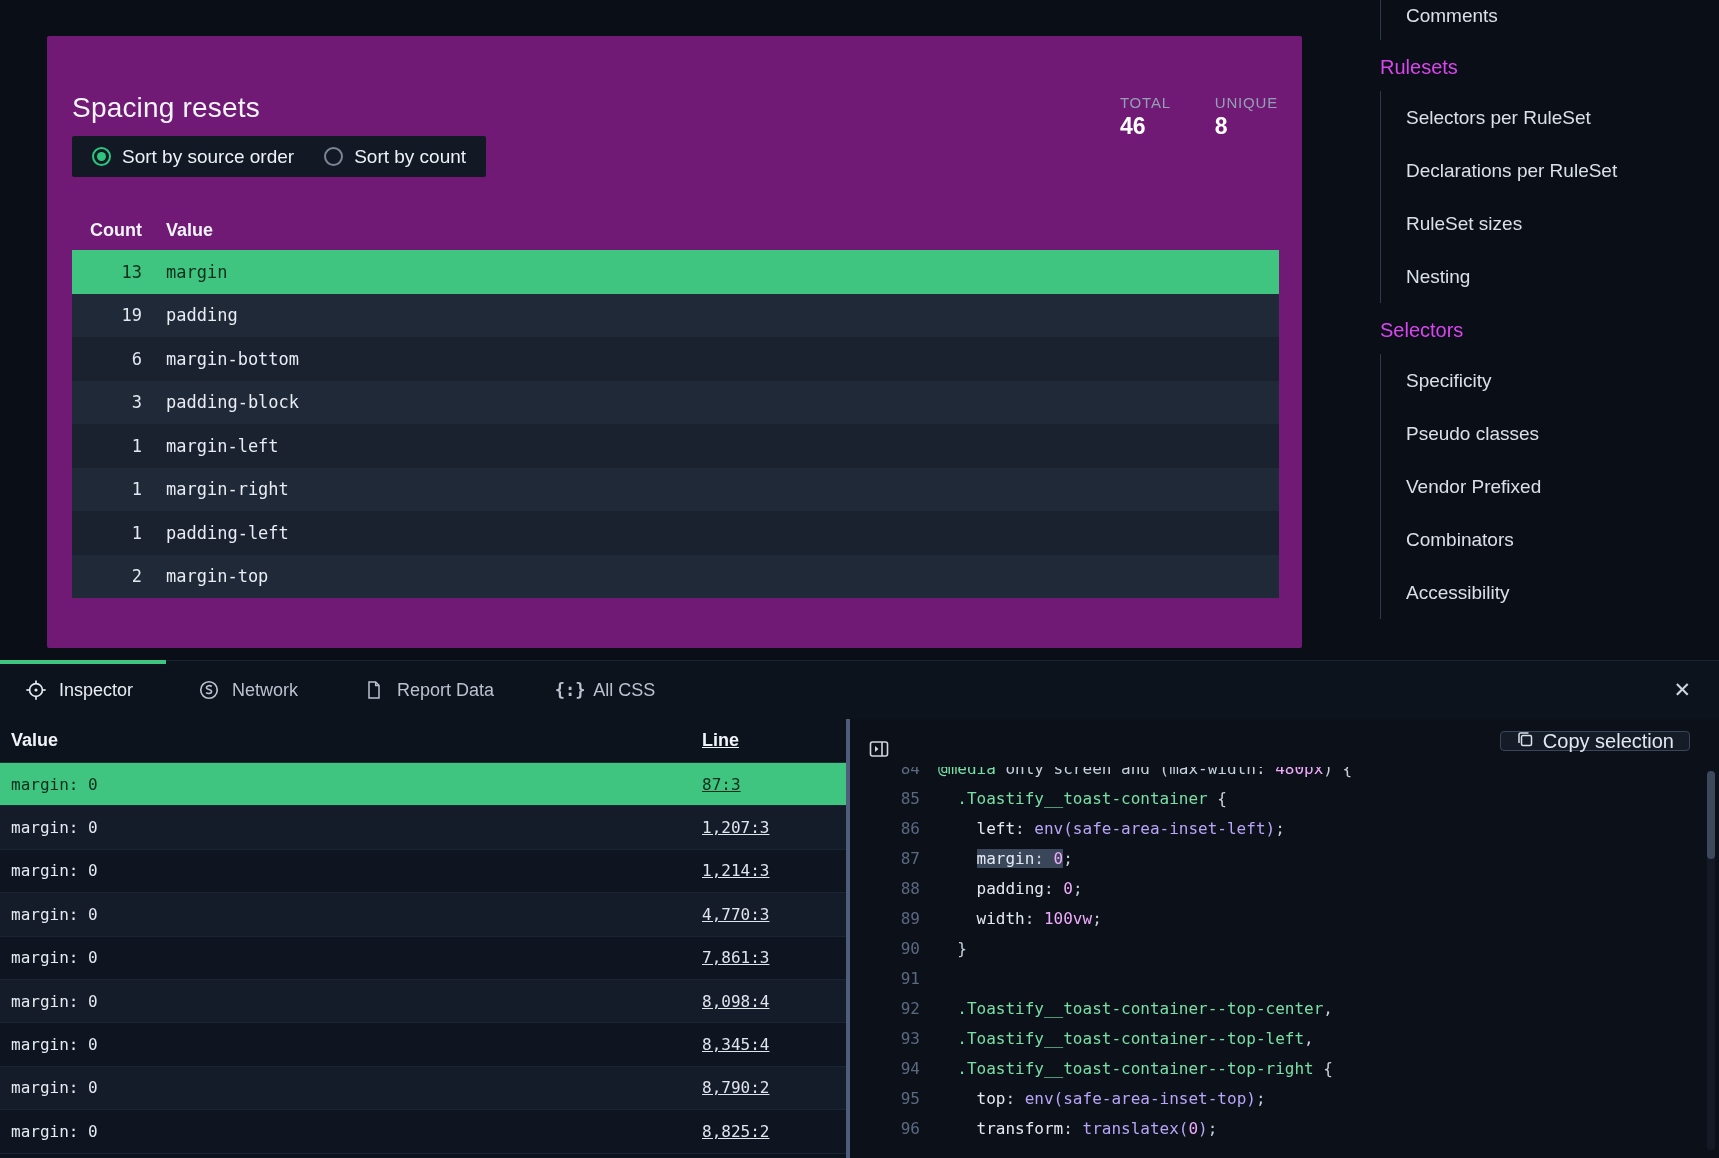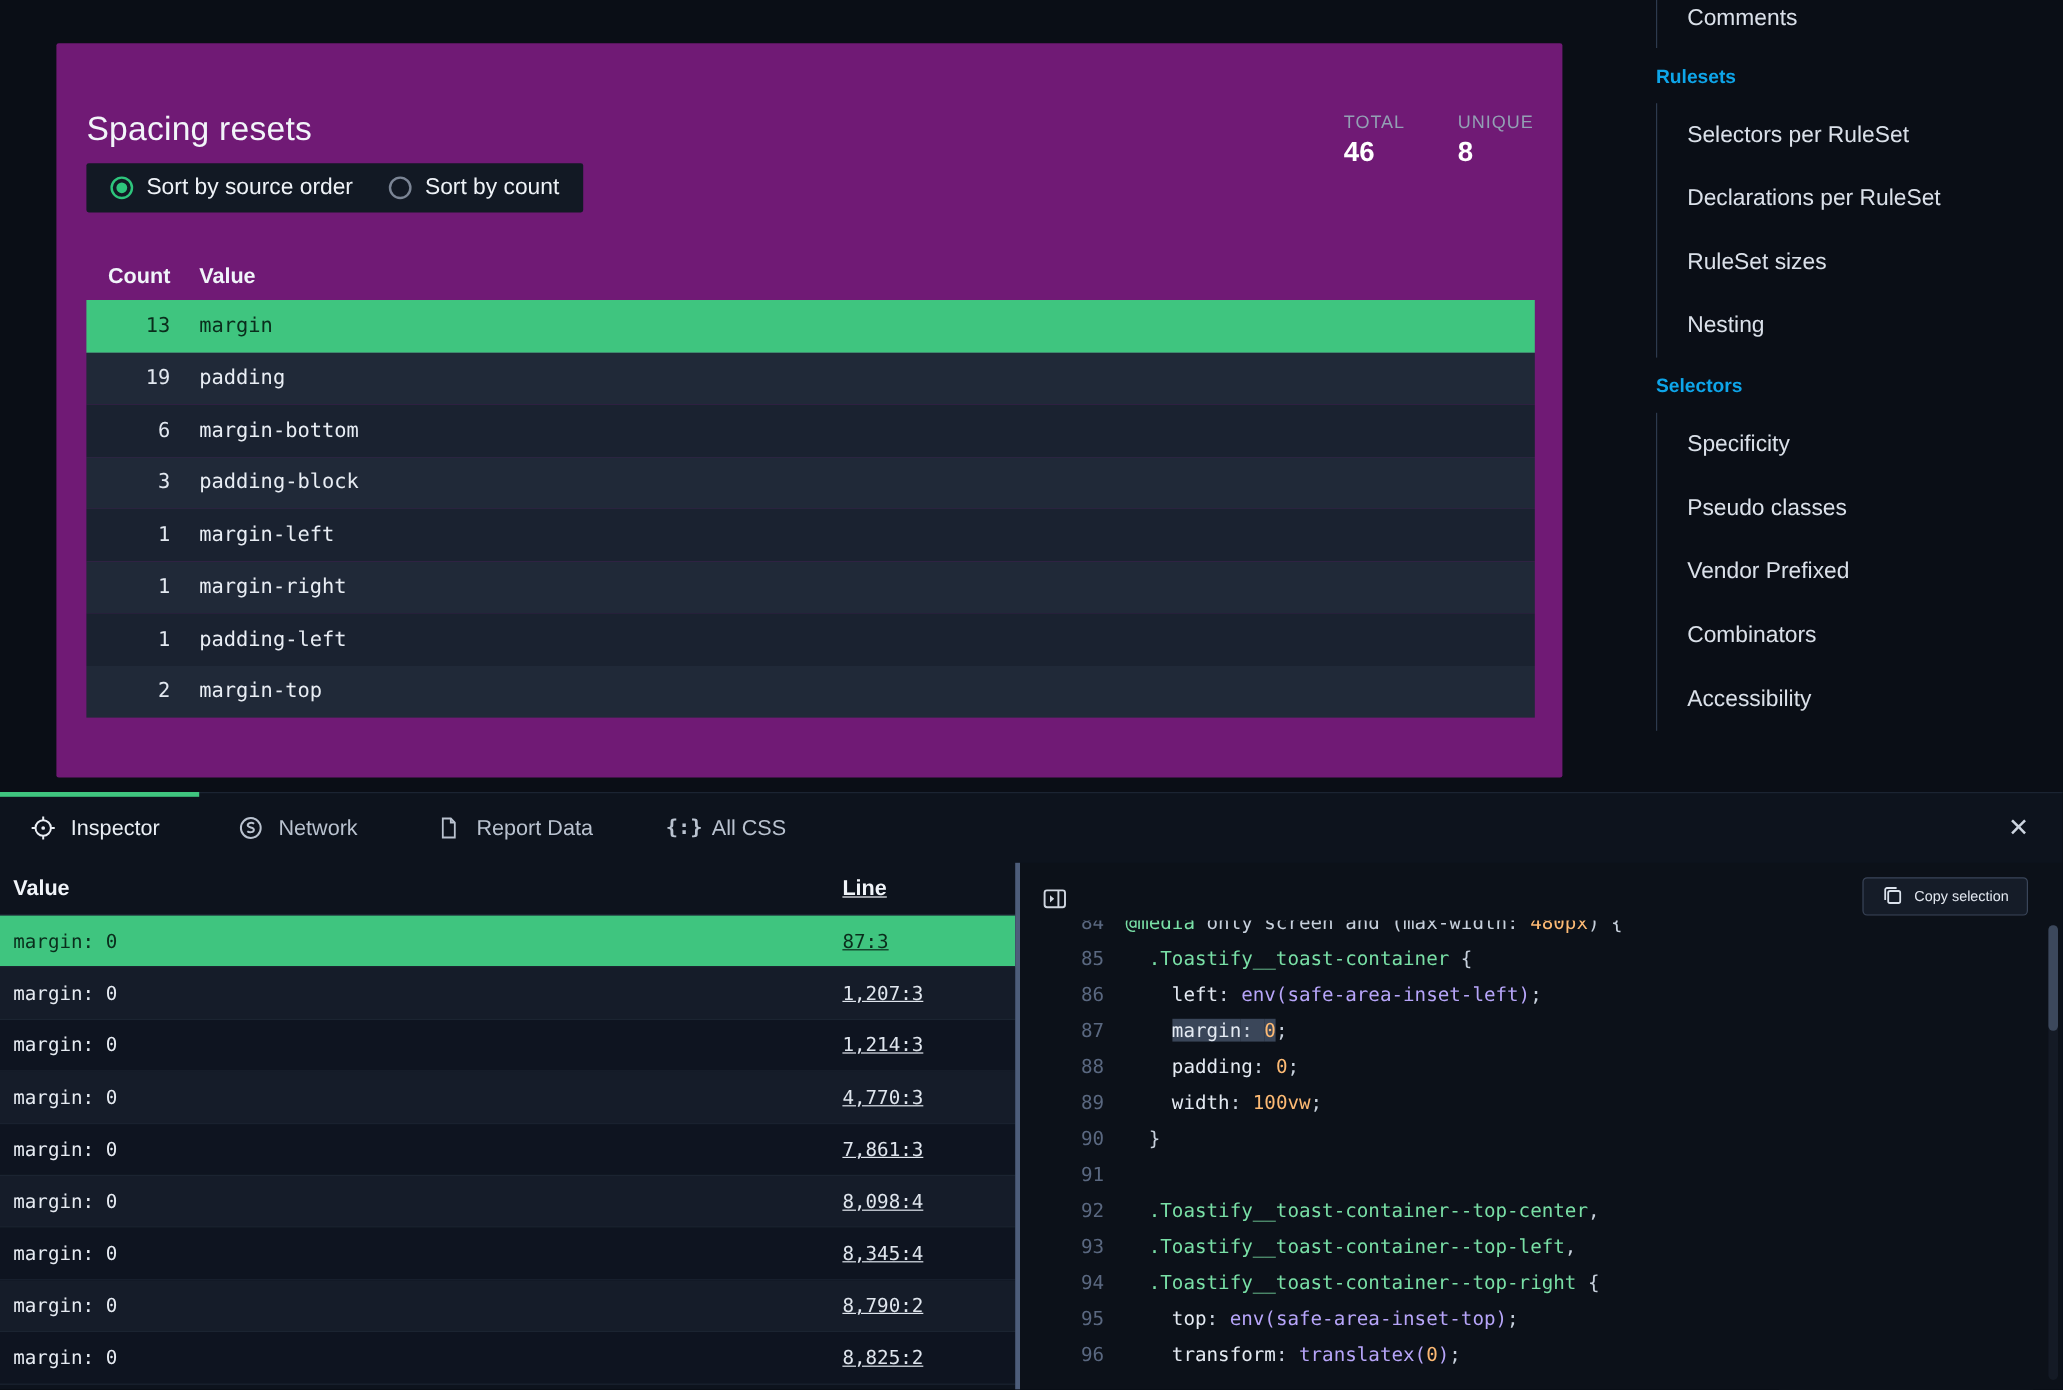--- a/index.html
+++ b/index.html
@@ -44,21 +44,21 @@
   .crow.light { background:#202938; }
   .crow.dark  { background:#1a2230; }
   .crow.hl    { background:#3fc57f; }
   .crow.hl .c, .crow.hl .v { color:#0a2d1c; }
 
   
   .sidebar { position:absolute; left:1380px; top:-8px; width:335px; }
   .nav-group { list-style:none; border-left:1px solid #2d3a4e; }
   .nav-item { height:53px; display:flex; align-items:center; padding-left:25px; font-size:19px; color:#dae0e9; cursor:pointer; }
   .nav-group:first-child .nav-item { height:48px; }
-  .nav-heading { font-size:16px; font-weight:bold; color:#0ea5e9; padding:16px 0 12px 0; }
+  .nav-heading { font-size:20px; font-weight:normal; color:#d946ef; padding:16px 0 12px 0; }
 
   
   .panel {
     position:absolute; left:0; top:660px; right:0; bottom:0;
     background:#0d131d; z-index:5; border-top:1px solid #1b2432;
   }
   .active-ind { position:absolute; top:-1px; left:0; width:166px; height:4px; background:#3fc57f; }
 
   .tab-bar { height:58px; display:flex; padding-left:24px; }
   .tab-list { display:flex; align-items:center; gap:64px; }
@@ -85,34 +85,34 @@
   .res-row.dark  { background:#0e1420; }
   .res-row.hl    { background:#3fc57f; }
   .res-row.hl .rv, .res-row.hl .rl { color:#0a2d1c; }
 
   .divider { position:absolute; top:58px; bottom:0; left:846px; width:4px; background:#4d5d7a; cursor:col-resize; }
 
   
   .code-panel { position:absolute; top:58px; left:850px; right:0; bottom:0; background:#0c1119; overflow:hidden; }
   .panel-toggle { position:absolute; left:16px; top:18px; width:26px; height:26px;
                   background:none; border:none; cursor:pointer; display:flex; align-items:center; justify-content:center; }
-  .copy-btn { position:absolute; top:12px; right:29px; height:32px; z-index:2;
+  .copy-btn { position:absolute; top:12px; right:29px; height:20px; z-index:2;
               display:flex; align-items:center; gap:9px; padding:0 15px;
               background:#151c28; border:1px solid #3a4559; border-radius:4px;
-              color:#e3e8f0; font-size:12px; cursor:pointer; font-family:inherit; }
+              color:#e3e8f0; font-size:20px; cursor:pointer; font-family:inherit; }
   .code-scroll { position:absolute; top:48px; left:0; right:14px; bottom:0; overflow:hidden; }
   .code-lines { margin-top:-13px; }
   .code-line { display:flex; height:30px; line-height:30px;
                font-family:"DejaVu Sans Mono",monospace; font-size:16px; }
   .ln { width:88px; text-align:right; padding-right:18px; color:#5a6880; flex:none; }
   .code-text { white-space:pre; }
   .tk-at, .tk-sel { color:#79dfa6; }
   .tk-prop { color:#e4eaf2; }
   .tk-val  { color:#b7a5f9; }
-  .tk-num  { color:#fdba74; }
+  .tk-num  { color:#f0abfc; }
   .tk-pl   { color:#c7d0dc; }
   .tk-hl   { background:#3a4659; }
 
   .code-sb { position:absolute; right:4px; top:52px; bottom:8px; width:8px; background:#141a25; border-radius:4px; }
   .code-sb-thumb { position:absolute; top:0; left:0; width:8px; height:88px; background:#3c485c; border-radius:4px; cursor:grab; }
 </style>
 </head>
 <body>
 
 <section class="card">

